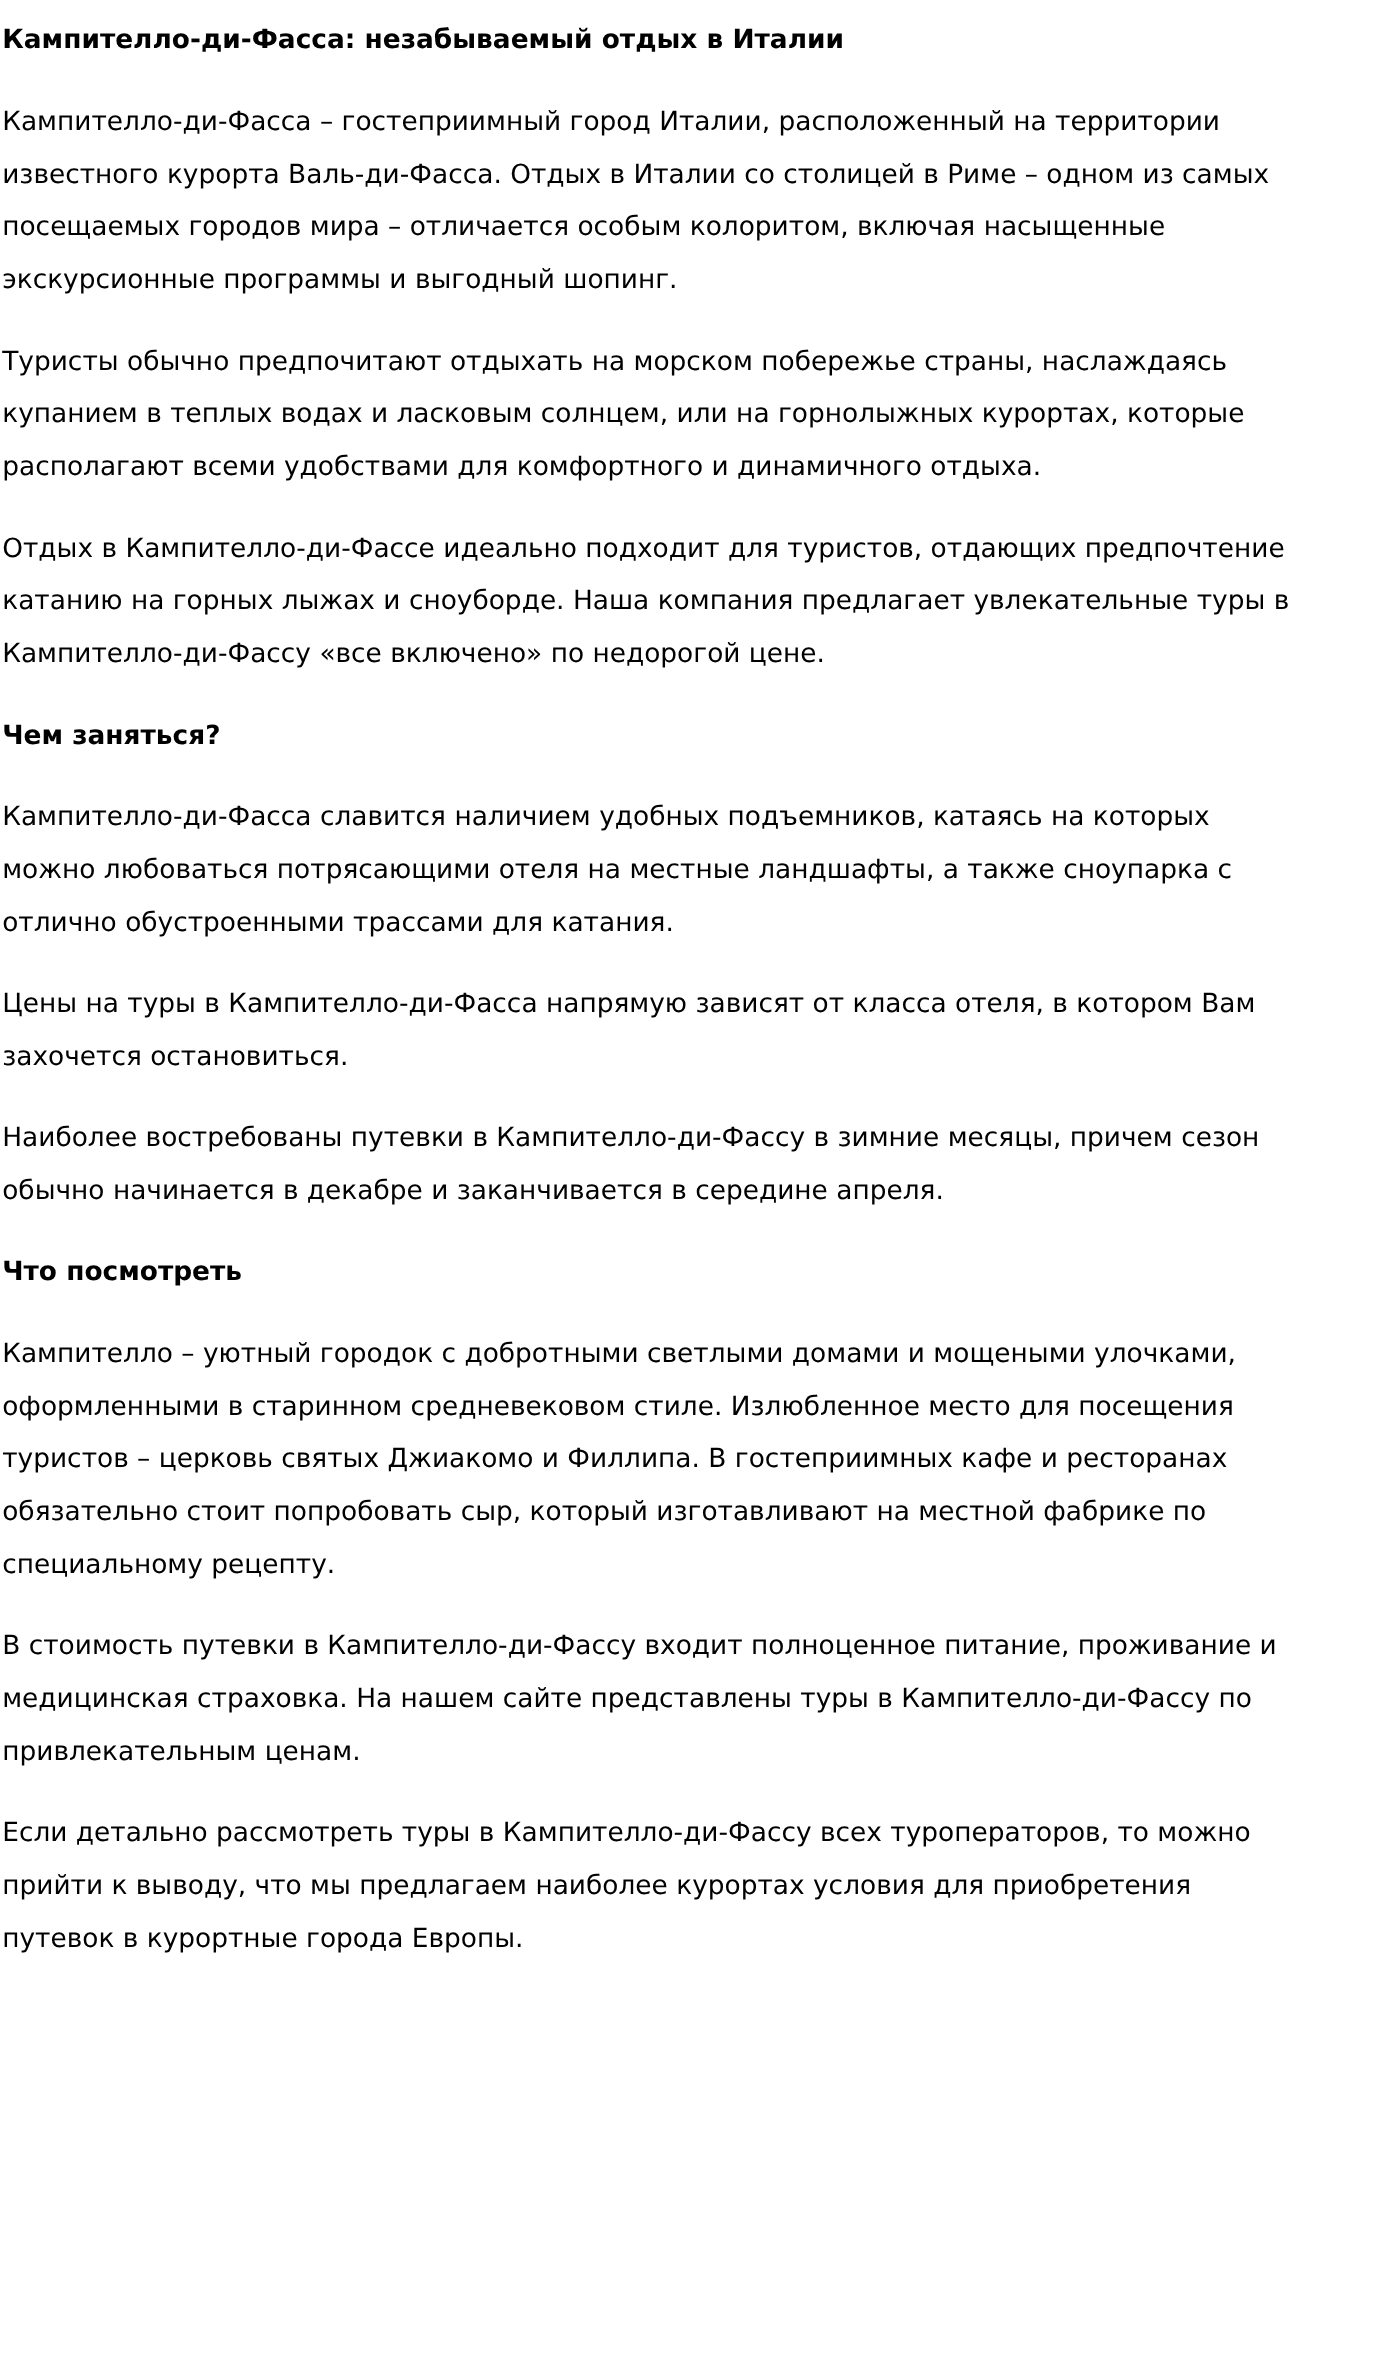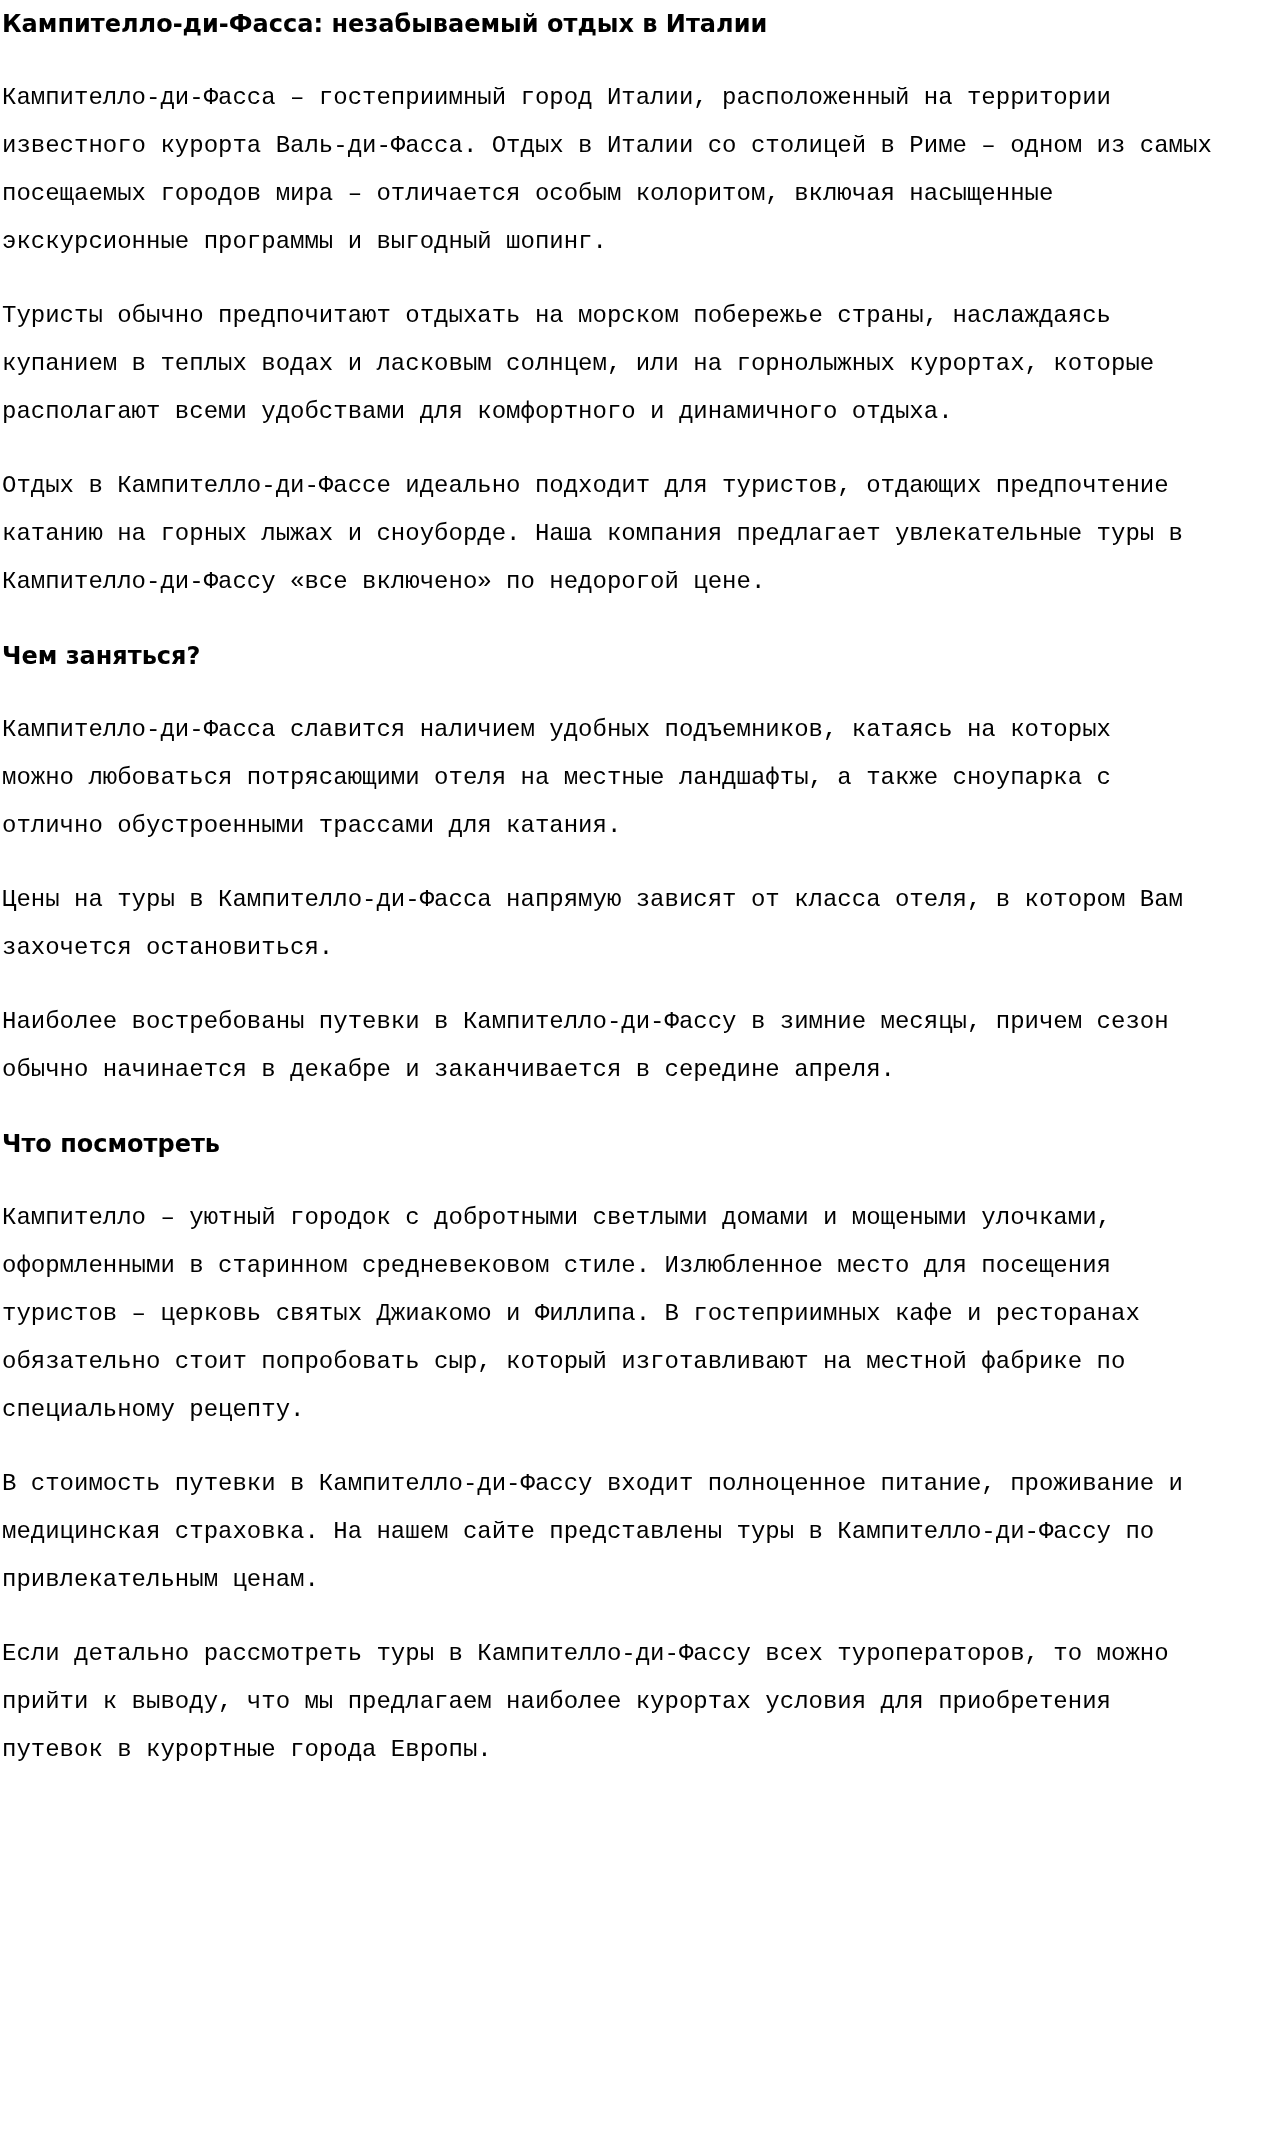--- a/index.html
+++ b/index.html
@@ -16,27 +16,26 @@
       color: #000000;
       -webkit-font-smoothing: antialiased;
     }
     .heading {
       font-size: 24px;
       font-weight: bold;
       margin: 26px 0;
       white-space: pre;
     }
     h1.heading {
-      margin-top: 0;
+      margin-top: 12px;
     }
     .para {
       margin: 26px 0;
       white-space: pre;
       font-weight: normal;
-      font-family: Liberation Mono, monospace;
     }
   </style>
 </head>
 <body style="background: rgb(255, 255, 255);">
 
 <main class="doc" style="color: rgb(0, 0, 0);">
   <h1 class="heading">Кампителло-ди-Фасса: незабываемый отдых в Италии</h1>
   <div>
       <p class="para">Кампителло-ди-Фасса – гостеприимный город Италии, расположенный на территории
 известного курорта Валь-ди-Фасса. Отдых в Италии со столицей в Риме – одном из самых

